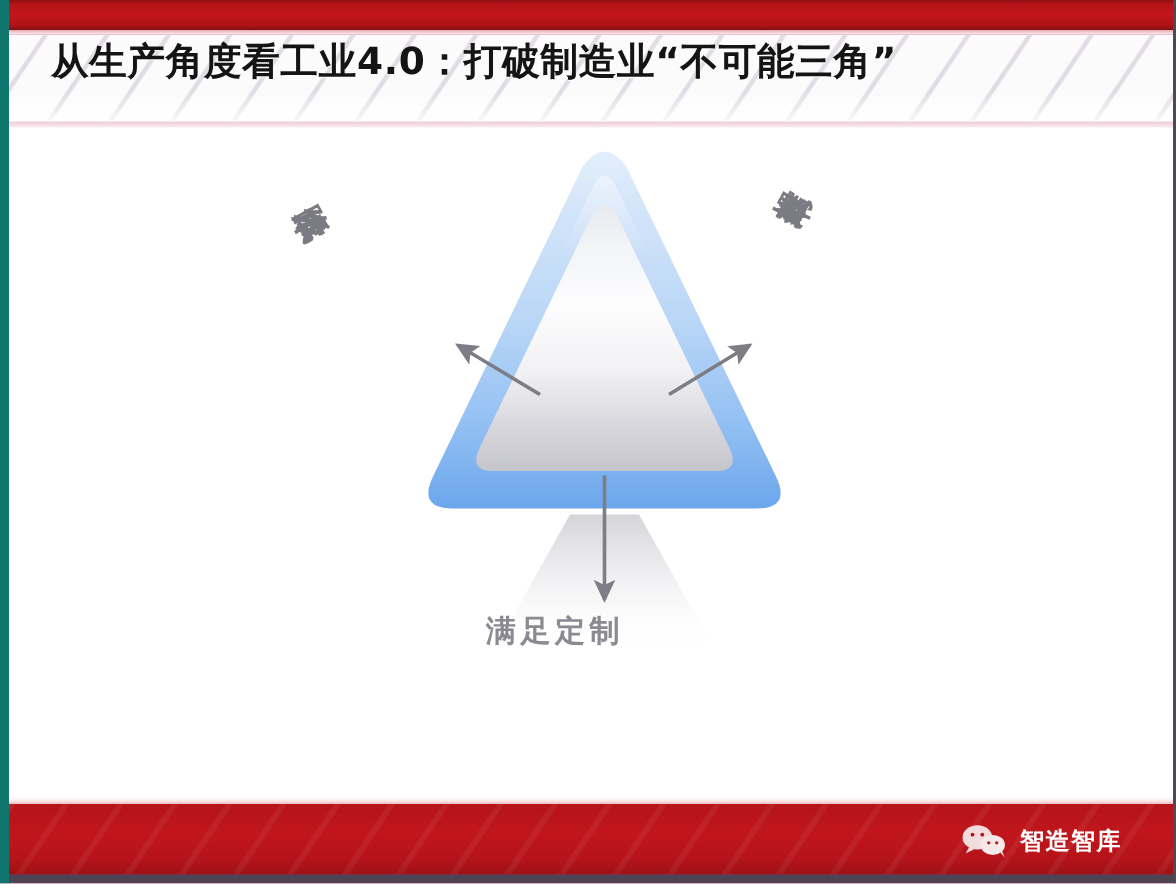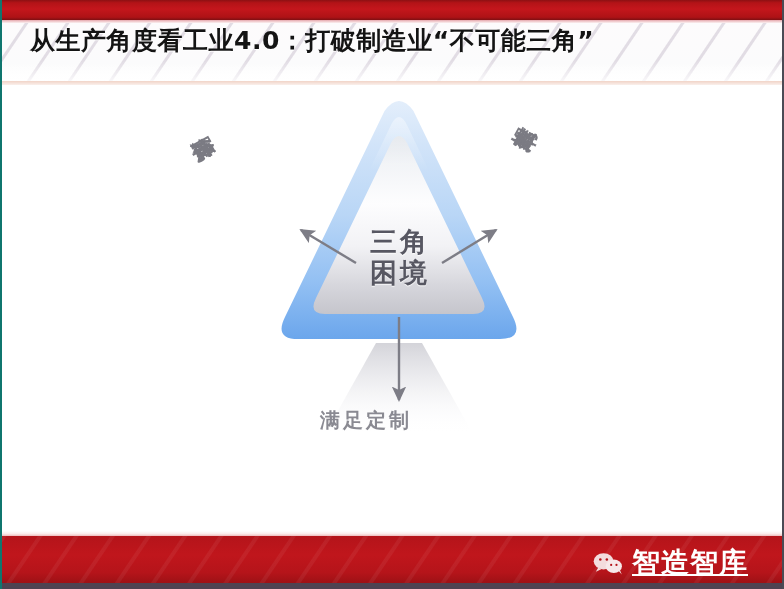--- a/index.html
+++ b/index.html
@@ -5,23 +5,23 @@
   html,body{margin:0;padding:0;}
   body{
     width:784px;height:589px;
     background:#ffffff;
     font-family:"DejaVu Sans","Liberation Sans",sans-serif;
     overflow:hidden;
   }
   #slide{
     position:relative;
     width:784px;height:589px;
-    background:#c2410c;
+    background:#be185d;
     box-sizing:border-box;
-    border-left:2px solid #0f766e;
+    border-left:6px solid #0f766e;
     border-right:2px solid #4b4b55;
     overflow:hidden;
   }
 
   
   .top-band{
     position:absolute;left:0;top:0;width:784px;height:20px;
     background:linear-gradient(180deg,#8d1013 0%,#b31317 14%,#c4161c 45%,#ae1216 86%,#7d0f12 100%);
   }
   .top-band-hilite{
@@ -142,23 +142,22 @@
   }
 
   .brand{
     position:absolute;right:34px;top:549px;
     display:flex;align-items:center;gap:9px;
   }
   .wechat-icon{
     width:30px;height:23px;display:block;
   }
   .brand-name{
-    font-size:28px;font-weight:bold;color:#ffffff;letter-spacing:1px;
+    font-size:16px;font-weight:bold;color:#ffffff;letter-spacing:1px;
     line-height:1;
-    text-decoration:underline;
   }
 </style>
 </head>
 <body>
 
 <div id="slide">
 
   <div class="top-band"></div>
   <div class="top-band-hilite"></div>
 
@@ -209,24 +208,20 @@
 
         <path d="M167,48 Q175,34 183,48 L258,203 Q266,219 249,219 L101,219 Q84,219 92,203 Z" fill="url(#innerGrad)"></path>
 
         <path d="M167,30 Q175,14 183,30 L205,76 L145,76 Z" fill="url(#hiliteGrad)" opacity="0.55"></path>
 
         <line x1="132" y1="168" x2="77" y2="135" stroke="#7d7d86" stroke-width="2.4" marker-end="url(#arrowHead)"></line>
         <line x1="218" y1="168" x2="272" y2="135" stroke="#7d7d86" stroke-width="2.4" marker-end="url(#arrowHead)"></line>
         <line x1="175" y1="222" x2="175" y2="305" stroke="#7d7d86" stroke-width="2.4" marker-end="url(#arrowHead)"></line>
       </svg>
 
-      <div class="center-text">
-        <span>三角</span>
-        <span>困境</span>
-      </div>
 
       <div class="lbl lbl-left">降低成本</div>
       <div class="lbl lbl-right">提高效率</div>
       <div class="lbl lbl-bottom">满足定制</div>
     </div>
 
   </div>
 
   <div class="bottom-band-top"></div>
   <div class="bottom-band"></div>

